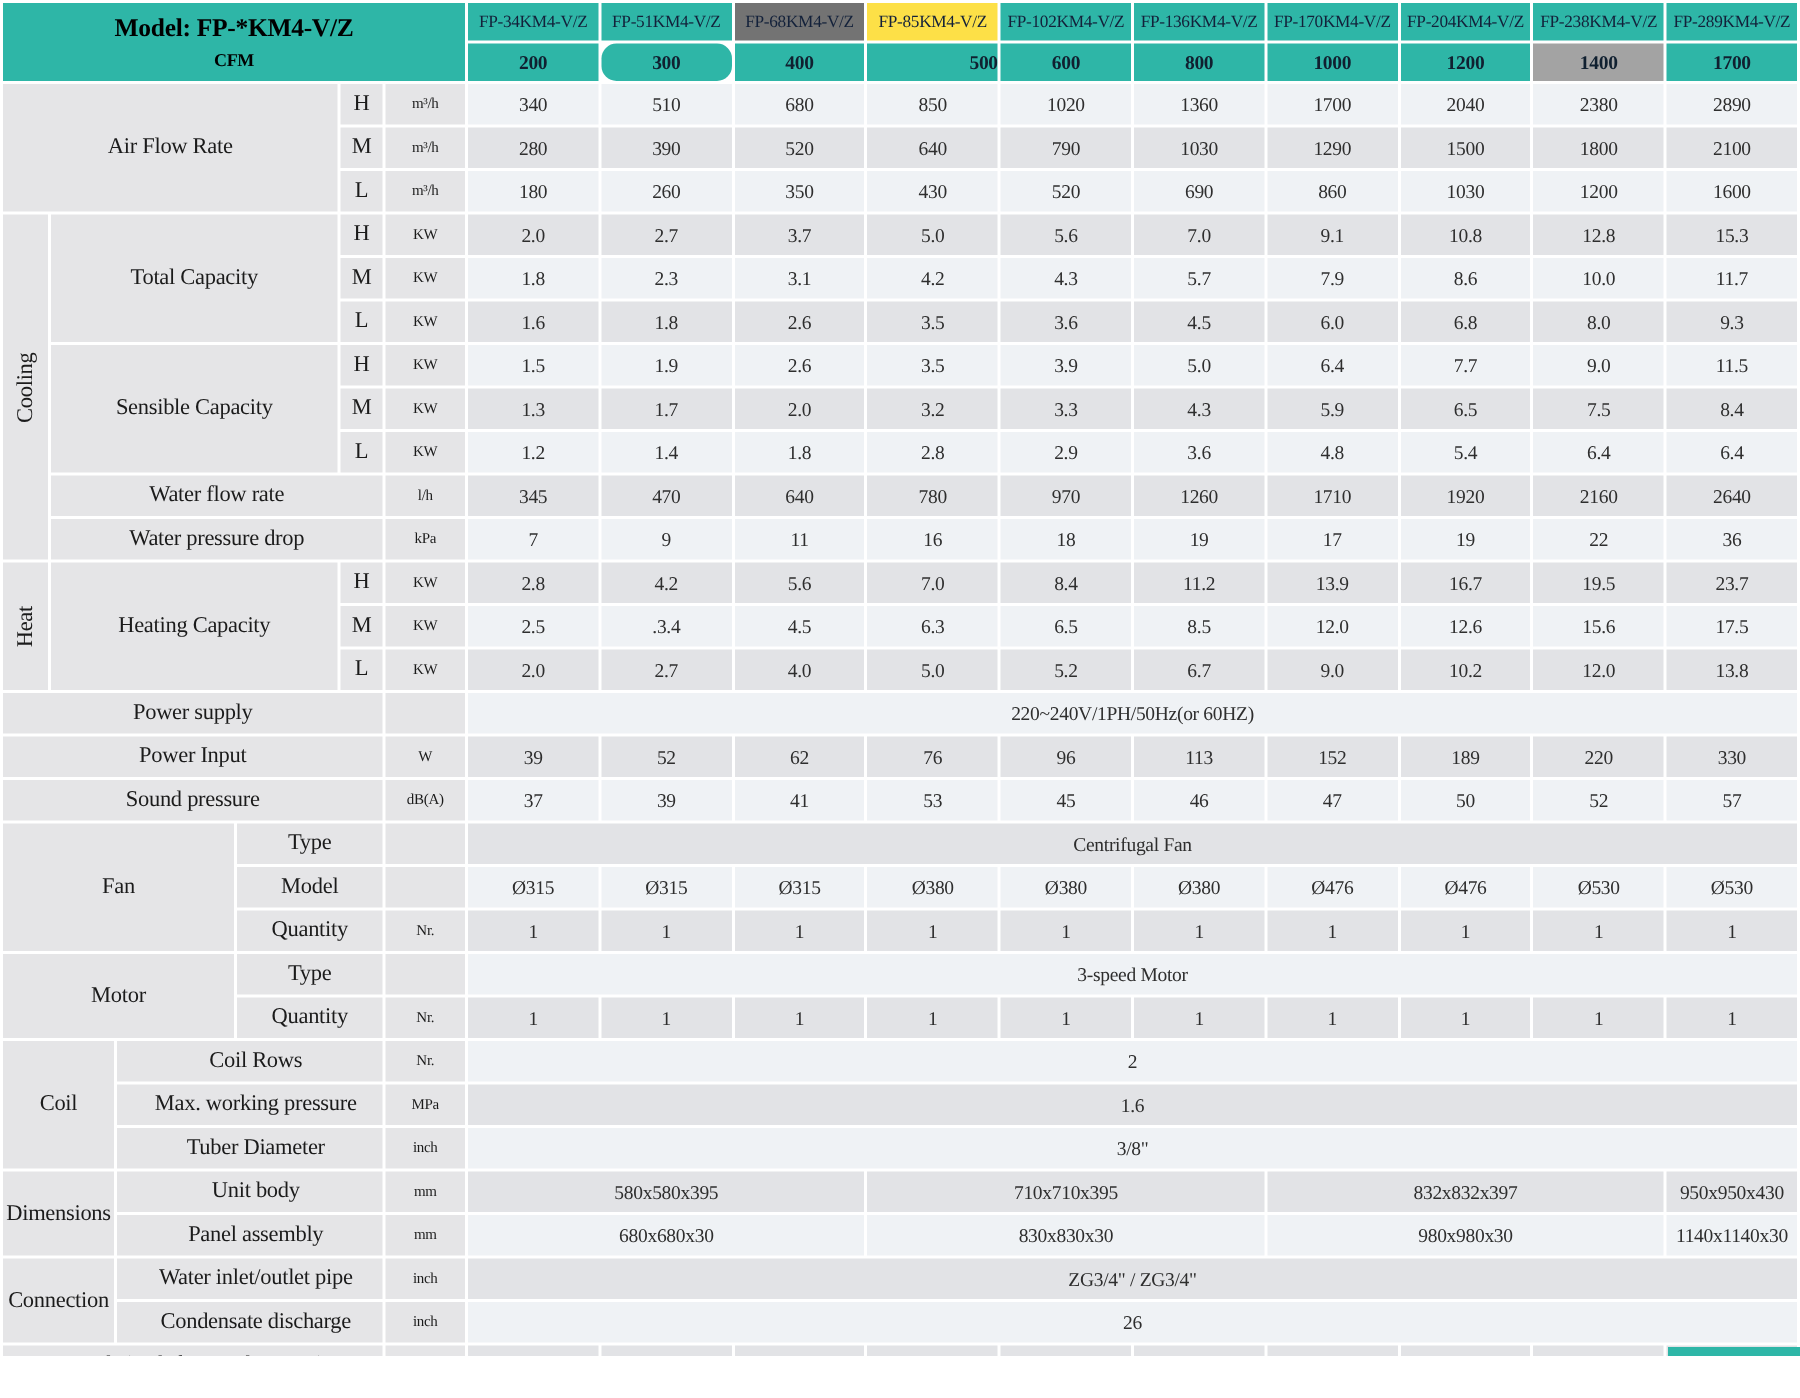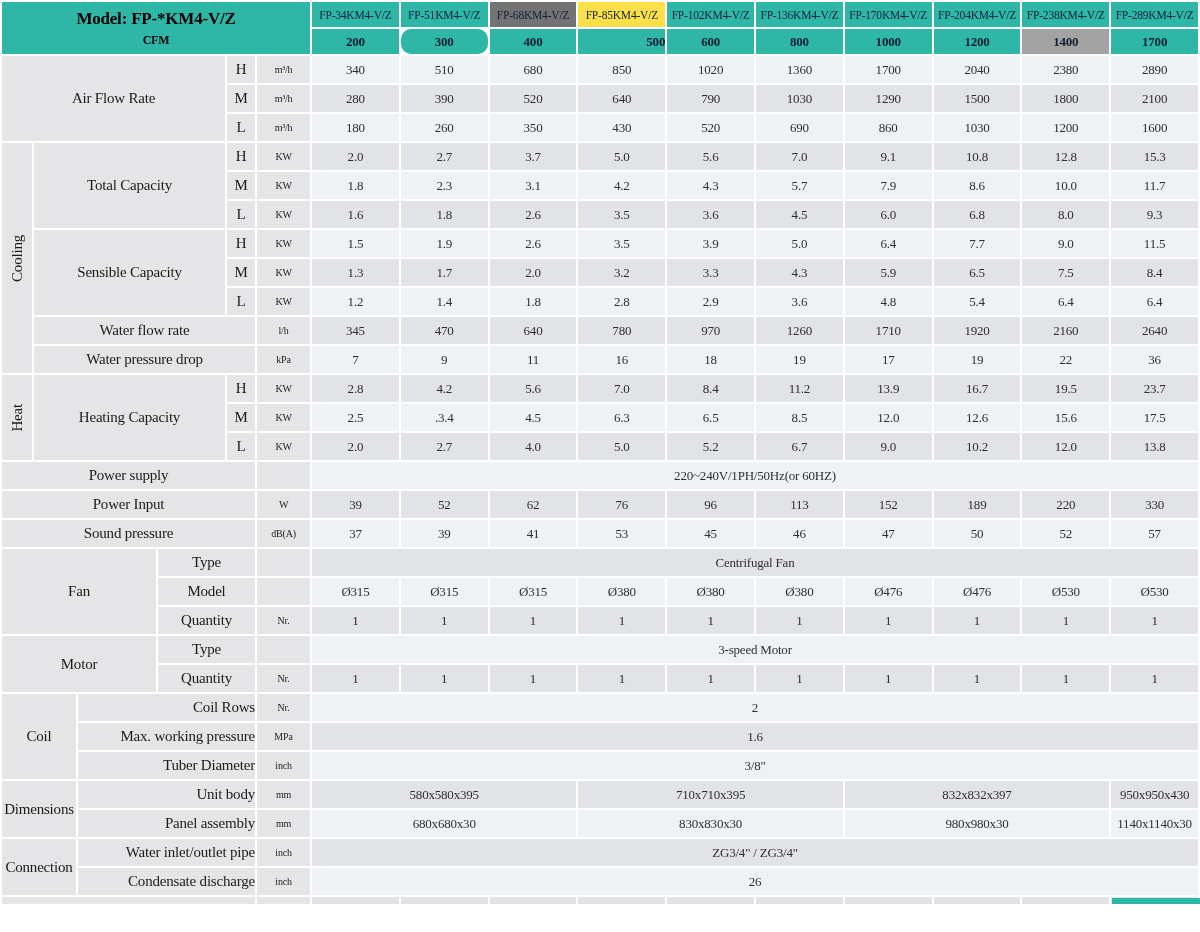--- a/index.html
+++ b/index.html
@@ -7,21 +7,21 @@
          font-family:Liberation Serif, serif;}
   table{border-collapse:separate;border-spacing:2px;table-layout:fixed;width:1200px;}
   td{height:27px;padding:0;text-align:center;vertical-align:middle;white-space:nowrap;
      overflow:hidden;font-size:13px;color:#2e2e2e;letter-spacing:-0.2px;}
   tr.hdr td{height:25px;}
   .hl{font-weight:bold;color:#000;font-size:17px;line-height:1.45;}
   .hl .cfmline{font-weight:bold;font-size:12px;}
   .hm{font-size:11.5px;color:#13213a;}
   .hc{font-size:13px;color:#102030;font-weight:bold;}
   .cat,.catL,.unit,.vcat{background:#e5e5e7;font-size:15px;color:#1b1b1b;}
-  .catL{text-align:right;padding-left:8px;}
+  .catL{text-align:center;padding-left:8px;}
   .unit{font-size:10px;}
   .vtext{writing-mode:vertical-rl;transform:rotate(180deg);margin:0 auto;font-size:15px;color:#1b1b1b;}
   .L{background:#eff2f5;}
   .D{background:#e2e3e6;}
   #edge{position:absolute;right:0;bottom:0;width:88px;height:6px;}
 </style>
 </head>
 <body>
 
 <div id="stage">

